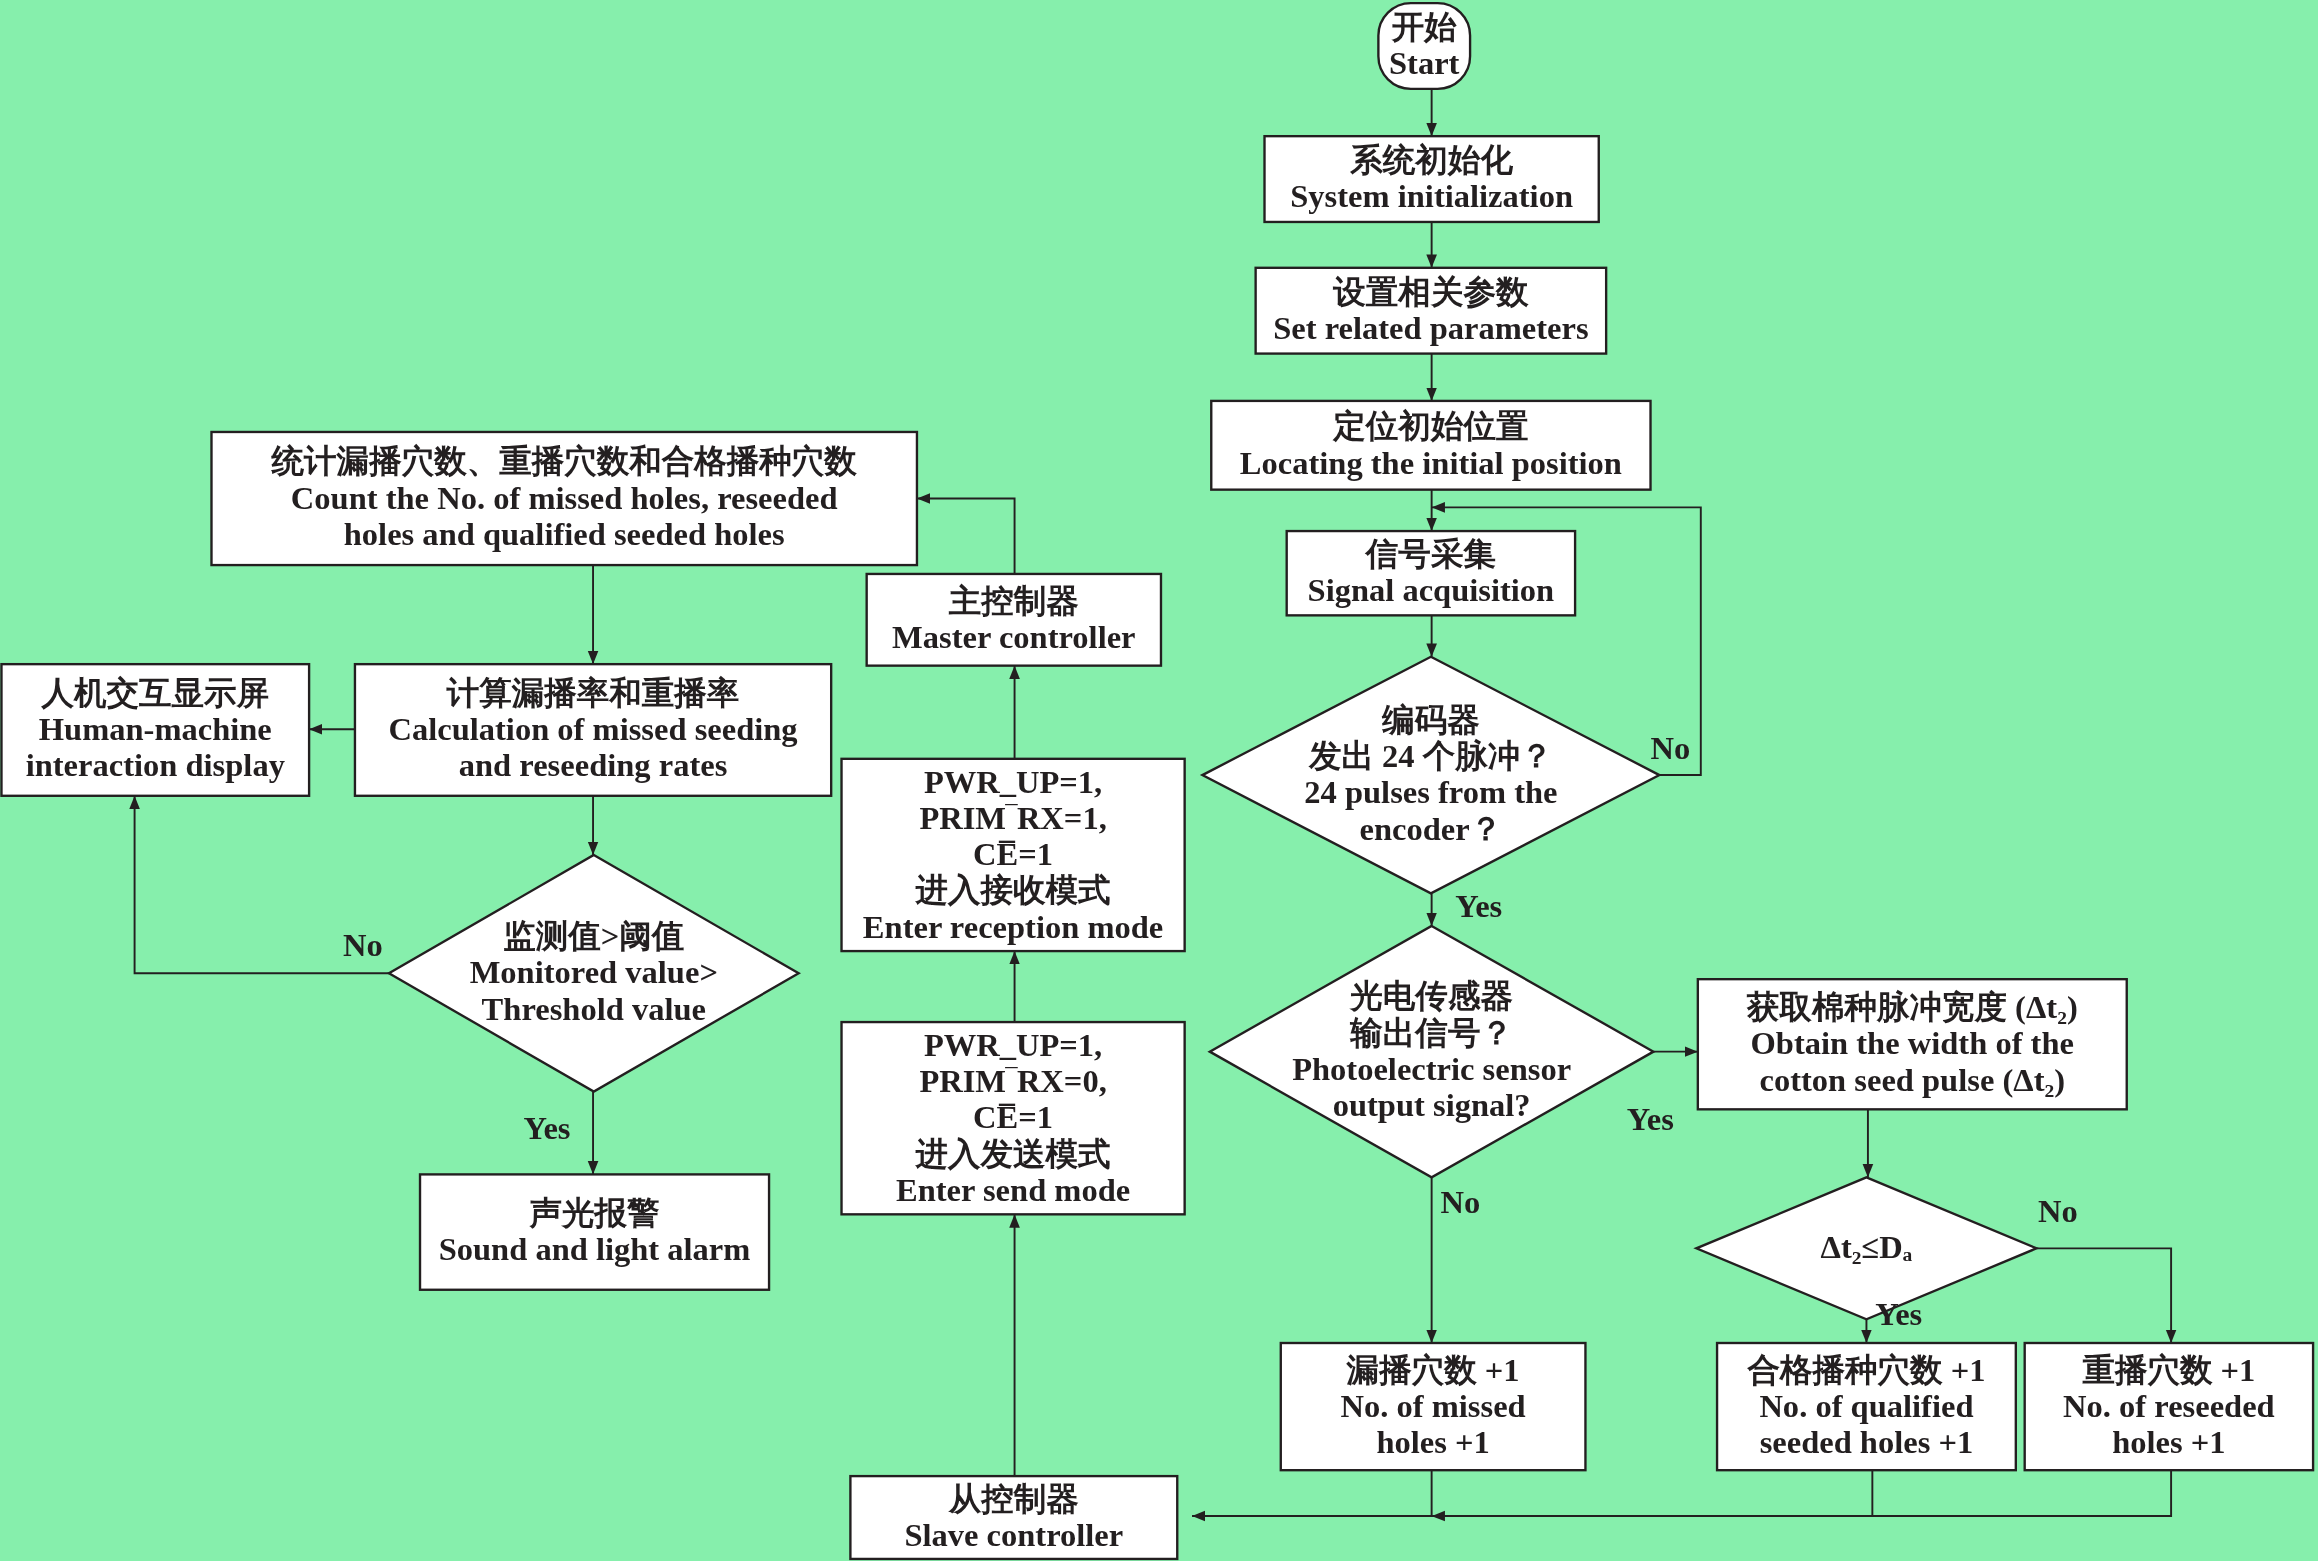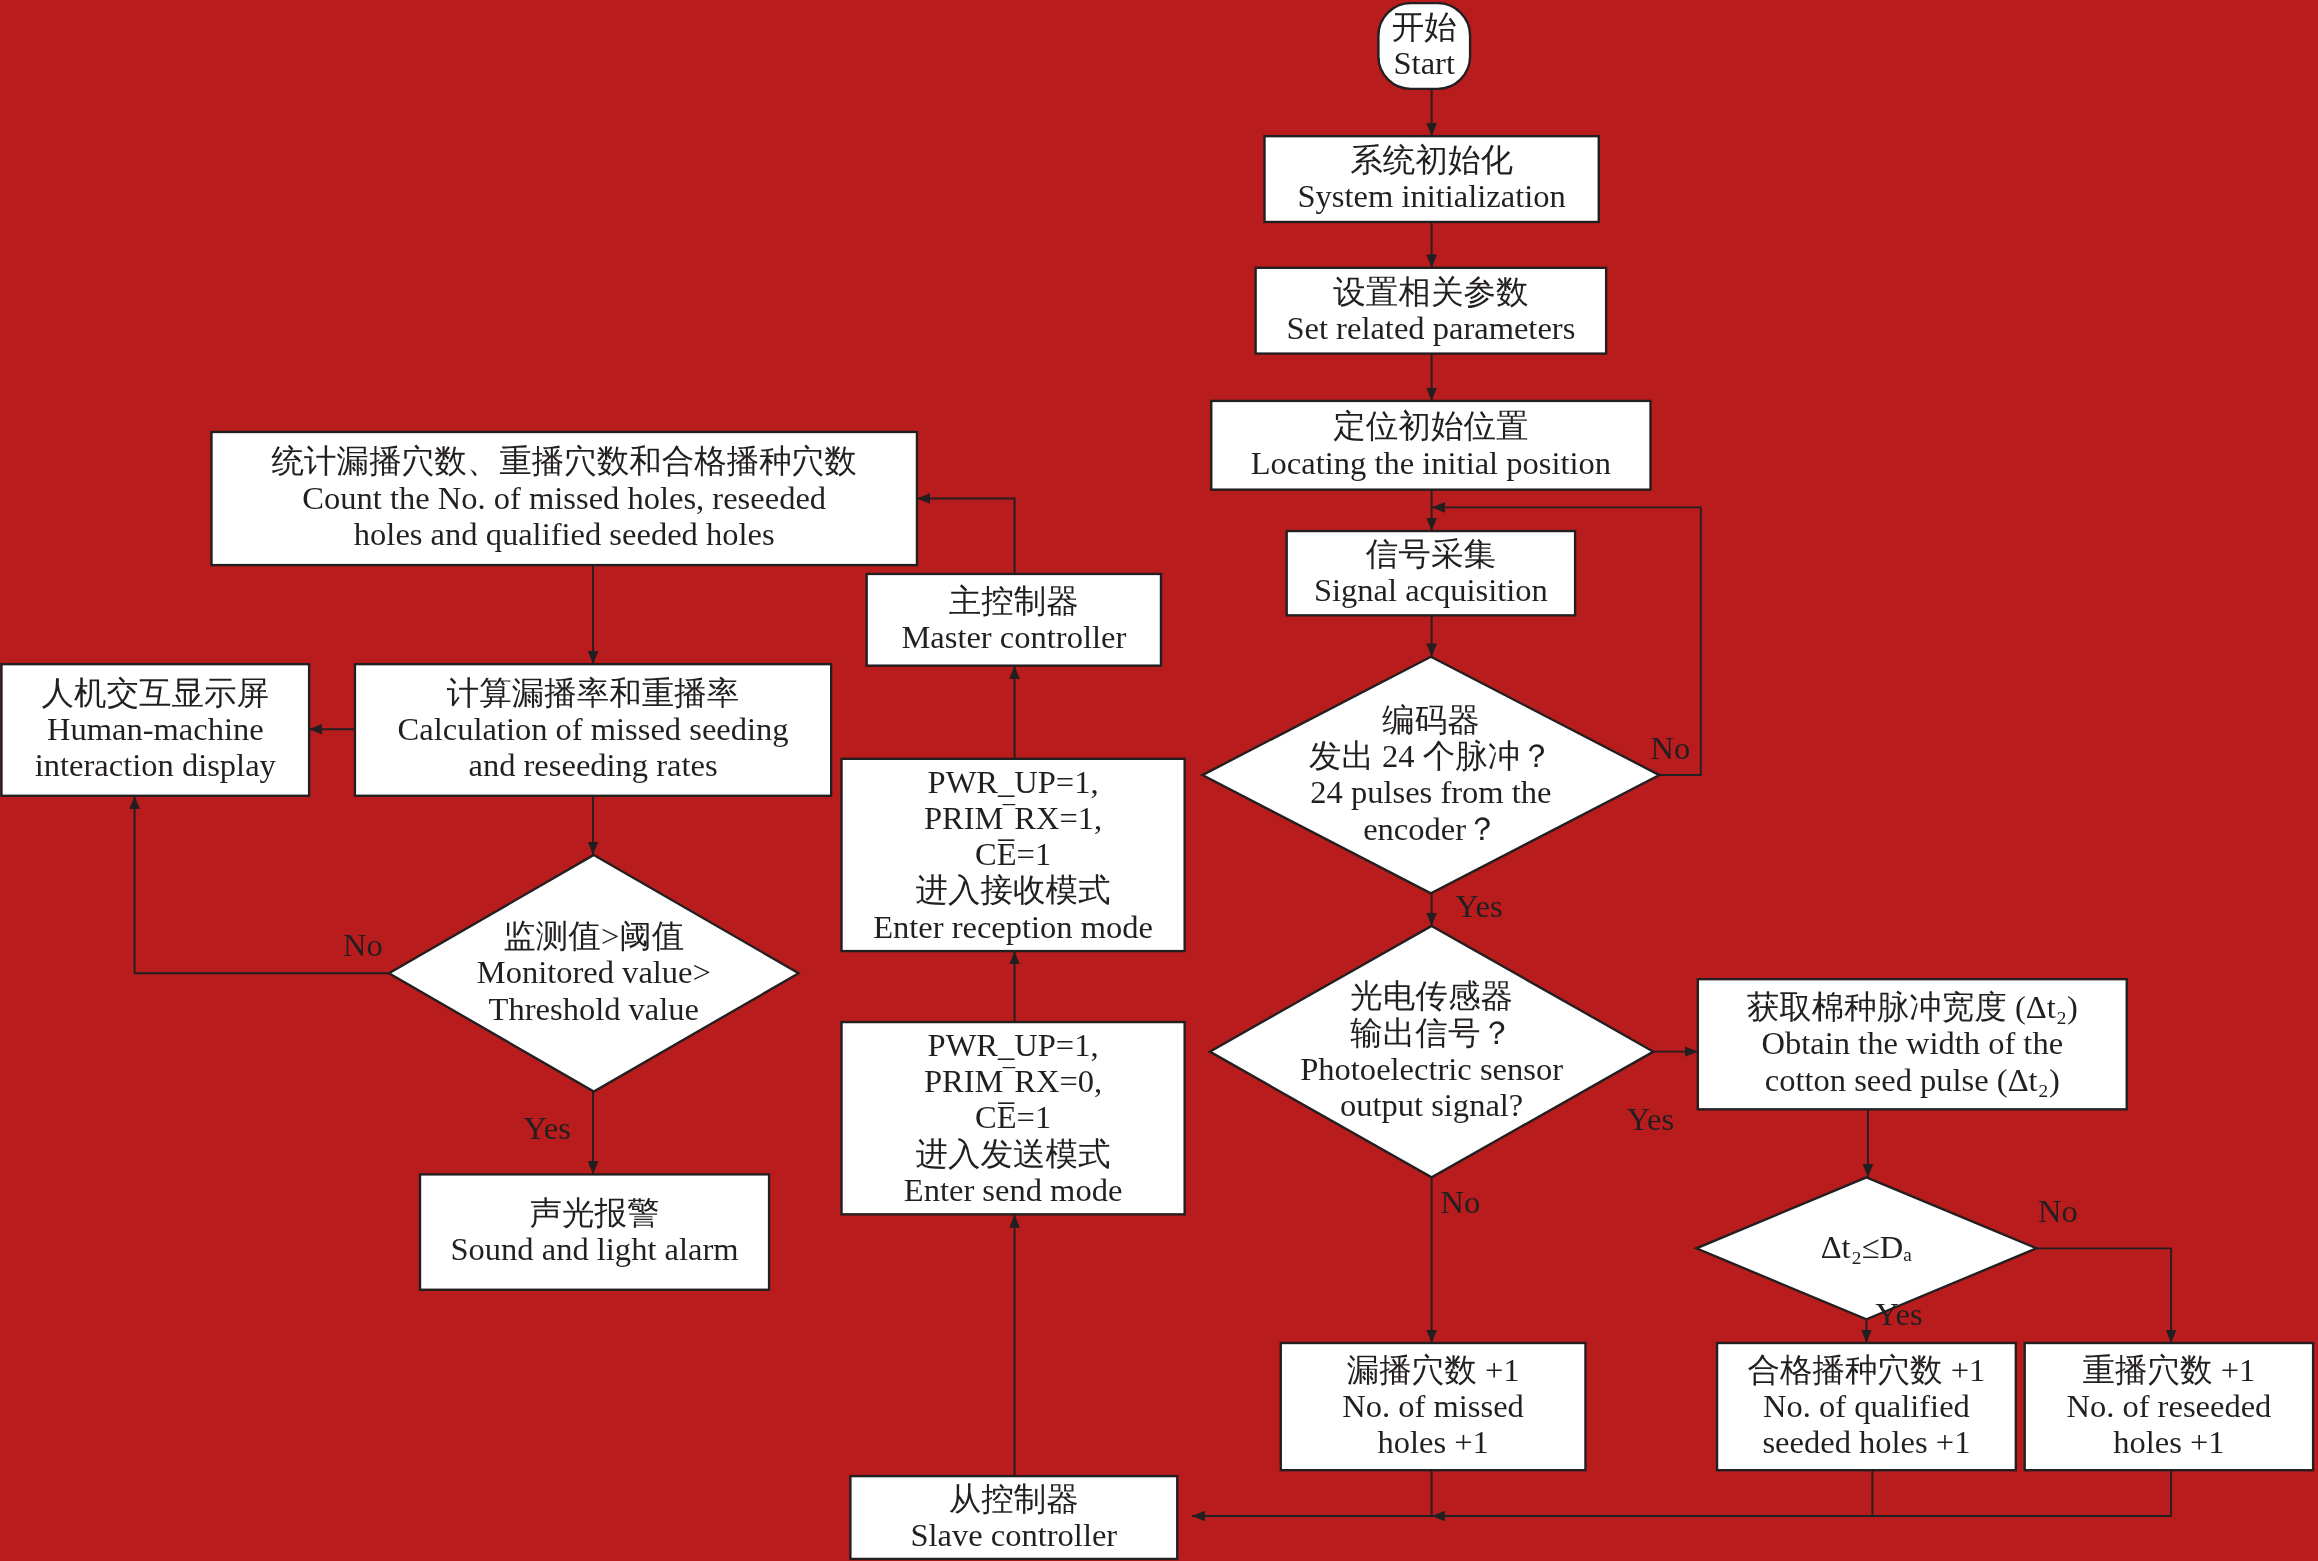--- a/index.html
+++ b/index.html
@@ -1,16 +1,16 @@
 <!DOCTYPE html>
 <html style="font-size:11px"><head>
 <meta charset="utf-8">
 <style>
   html,body{margin:0;padding:0;background:#fff;}
-  #wrap{width:2319px;height:1562px;position:relative;overflow:hidden;background:#b91c1c;}
+  #wrap{width:2319px;height:1562px;position:relative;overflow:hidden;background:#86efac;font-weight:bold;}
   svg{display:block;}
   .box{fill:#fff;stroke:#231f20;stroke-width:1.6;}
   .ln{fill:none;stroke:#231f20;stroke-width:1.3;}
   text{font-family:"Liberation Serif","DejaVu Serif",serif;fill:#231f20;font-size:22px;text-anchor:middle;}
   .lbl{text-anchor:start;}
 </style>
 </head>
 <body>
 
 <div id="wrap">

